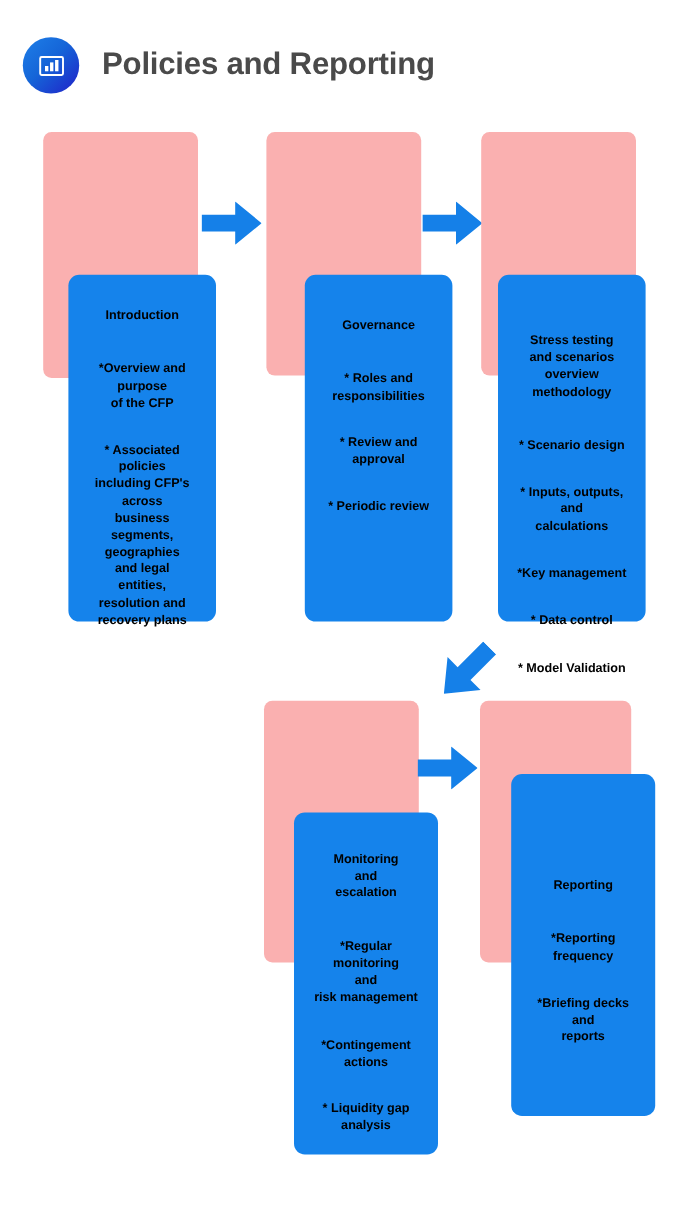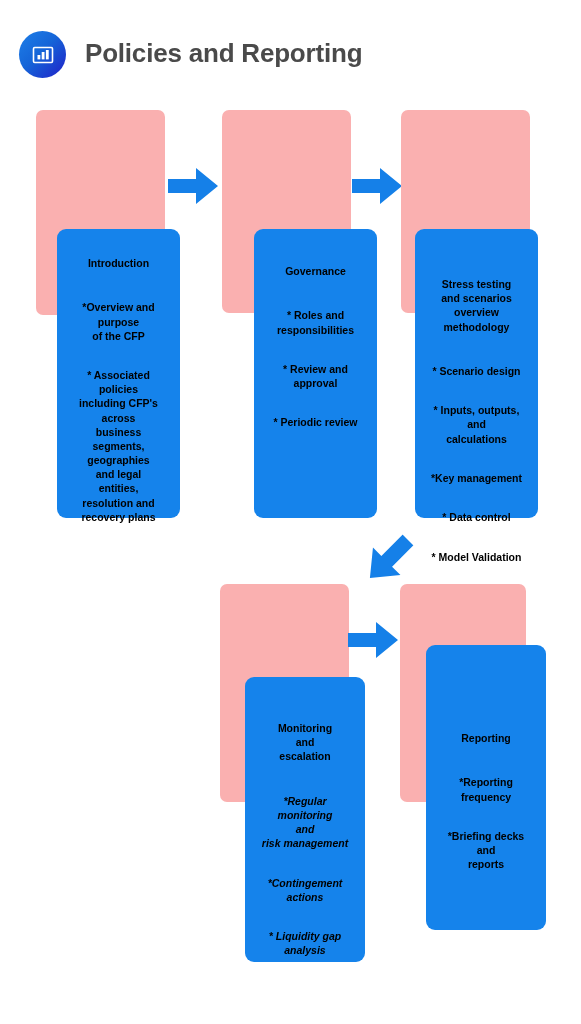--- a/index.html
+++ b/index.html
@@ -142,25 +142,25 @@
     </div>
   </div>
 
   <div class="arrow" style="left:362px; top:532px; width:54px; height:54px;">
     <svg width="54" height="54" viewBox="0 0 50 36" aria-hidden="true" style="transform:rotate(135deg); transform-origin:50% 50%;">
       <path d="M0 11 L28 11 L28 0 L50 18 L28 36 L28 25 L0 25 Z" fill="#1580E8"></path>
     </svg>
   </div>
 
   <div class="pink-card" style="left:220px; top:584px; width:129px; height:218px;"></div>
-  <div class="blue-card" style="left:245px; top:677px; width:120px; height:285px; padding-top:44px;">
+  <div class="blue-card" style="left:245px; top:677px; width:120px; height:285px; padding-top:32px;">
     <div class="card-title">Monitoring
 and
 escalation</div>
-    <div class="card-bullets" style="margin-top:16px;font-style:italic;">
+    <div class="card-bullets" style="margin-top:16px;">
       <div class="bullet">*Regular
 monitoring
 and
 risk management</div>
       <div class="bullet">*Contingement
 actions</div>
       <div class="bullet">* Liquidity gap
 analysis</div>
     </div>
   </div>

